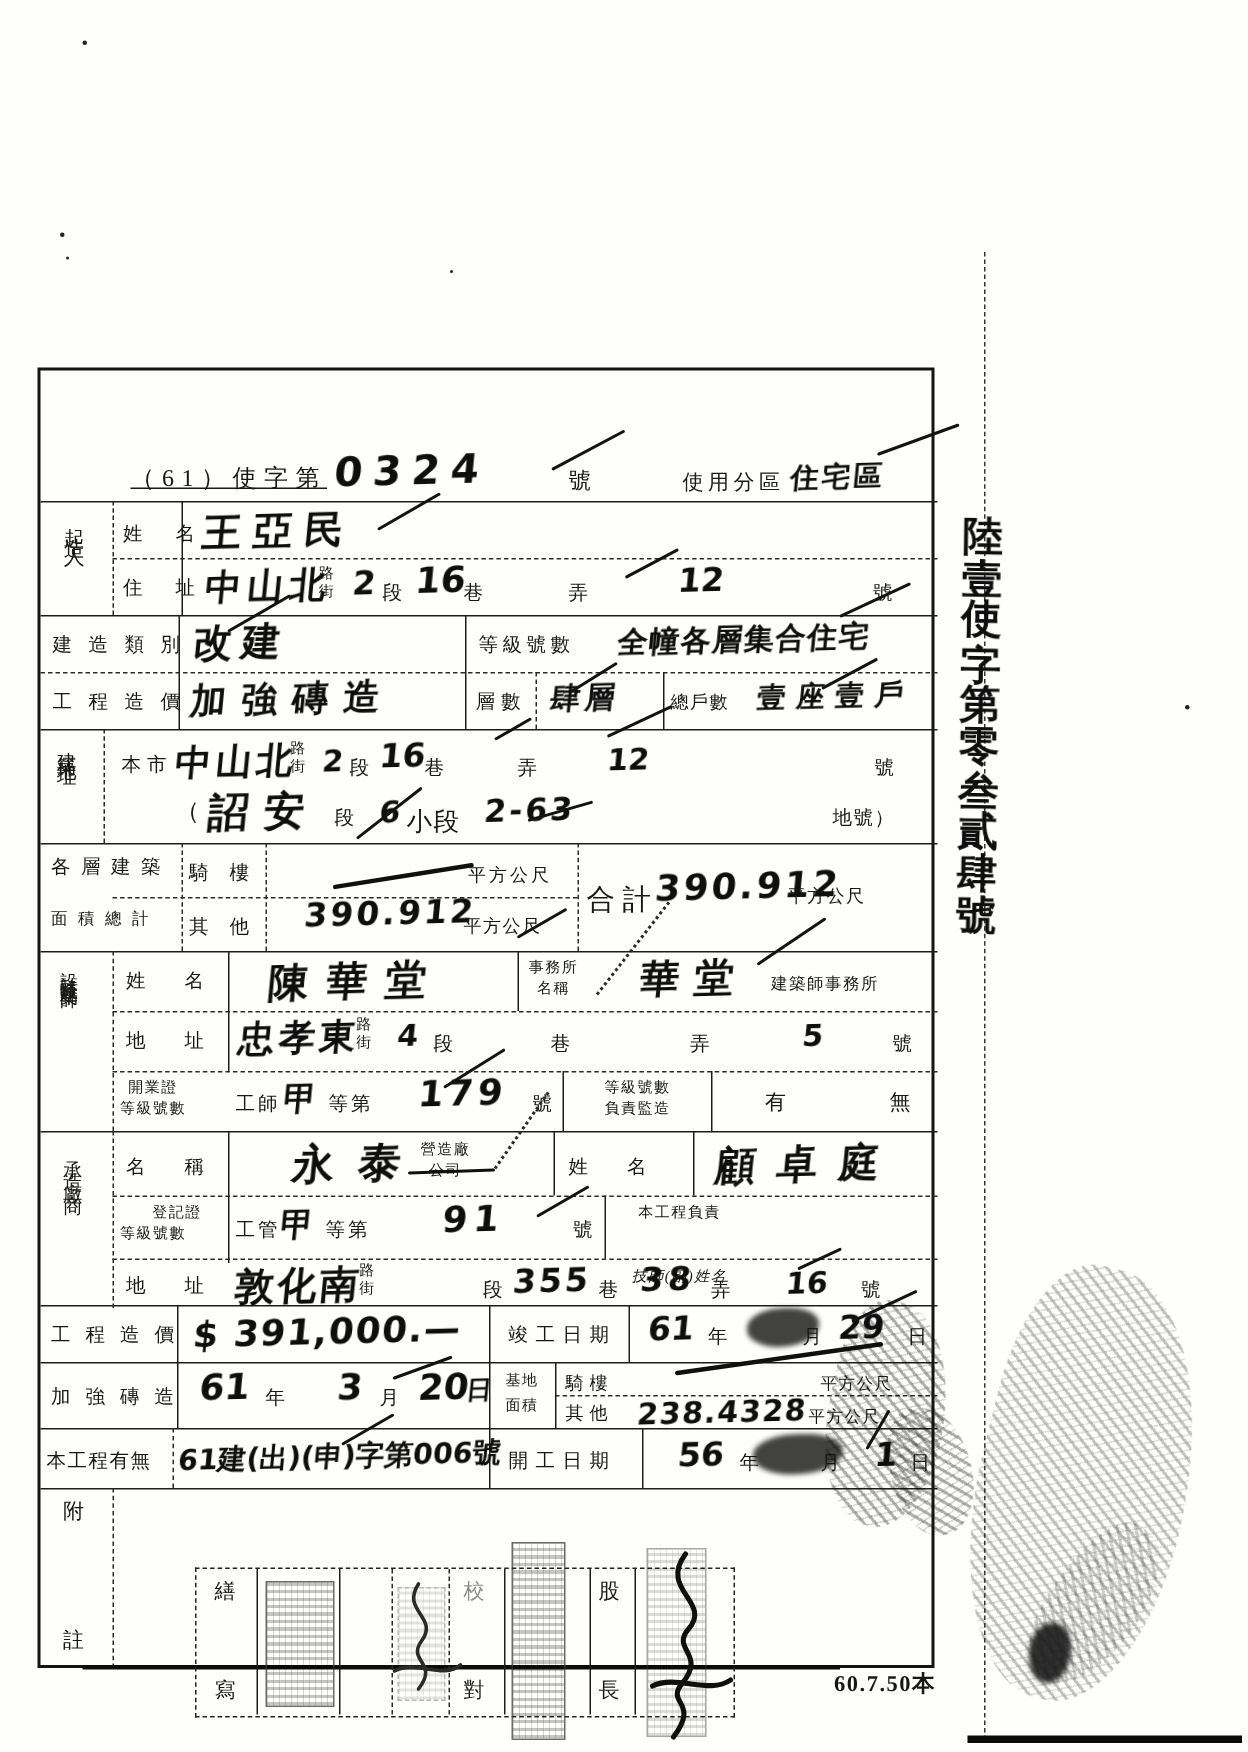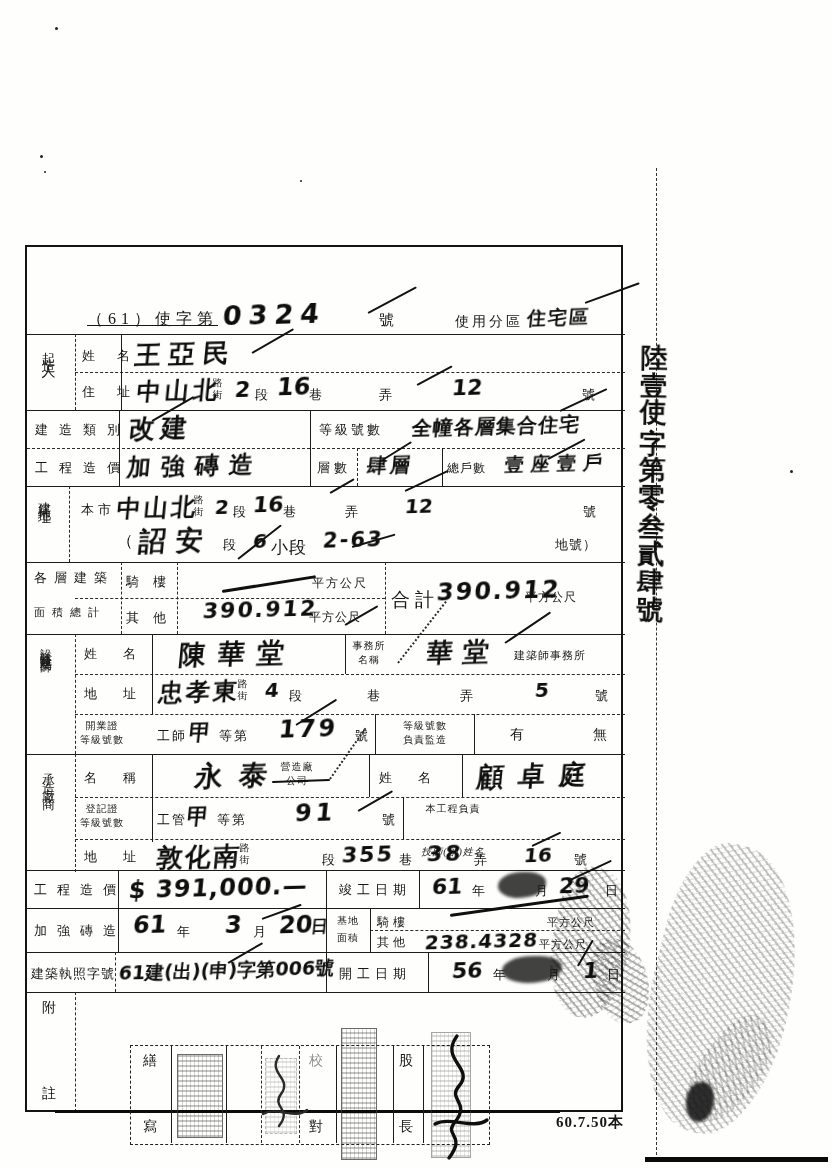--- a/index.html
+++ b/index.html
@@ -187,21 +187,21 @@
     <span class="ab pr" style="left:483px;top:479px;font-size:14px;">有</span>
     <span class="ab pr" style="left:566px;top:479px;font-size:14px;">無</span>
 
     <span class="ab pr vt" style="left:12px;top:516px;height:98px;font-size:13px;letter-spacing:8px;">承造廠商</span>
     <span class="ab pr" style="left:57px;top:522px;font-size:13px;letter-spacing:26px;">名稱</span>
     <span class="ab hd" style="left:168px;top:510px;font-size:28px;letter-spacing:16px;">永泰</span>
     <span class="ab pr st" style="left:250px;top:514px;width:40px;">營造廠</span>
     <span class="ab pr st" style="left:250px;top:528px;width:40px;text-decoration:line-through;">公司</span>
     <span class="ab pr" style="left:352px;top:522px;font-size:13px;letter-spacing:26px;">姓名</span>
     <span class="ab hd" style="left:450px;top:511px;font-size:27px;letter-spacing:14px;">顧卓庭</span>
-    <span class="ab pr st" style="left:52px;top:556px;width:46px;">登記證</span>
+    <span class="ab pr st" style="left:68px;top:556px;width:46px;">登記證</span>
     <span class="ab pr st" style="left:52px;top:570px;width:46px;">等級號數</span>
     <span class="ab pr" style="left:130px;top:564px;font-size:13px;letter-spacing:2px;">工管</span>
     <span class="ab hd" style="left:160px;top:555px;font-size:22px;">甲</span>
     <span class="ab pr" style="left:190px;top:564px;font-size:13px;letter-spacing:2px;">等第</span>
     <span class="ab hd" style="left:268px;top:552px;font-size:24px;letter-spacing:4px;">91</span>
     <span class="ab pr" style="left:355px;top:564px;font-size:13px;">號</span>
     <span class="ab pr st" style="left:382px;top:556px;width:88px;">本工程負責</span>
     <span class="ab pr st" style="left:382px;top:599px;width:88px;font-style:italic;">技師(副)姓名</span>
     <span class="ab pr" style="left:57px;top:601px;font-size:13px;letter-spacing:26px;">地址</span>
     <span class="ab hd" style="left:130px;top:593px;font-size:26px;letter-spacing:2px;">敦化南</span>
@@ -232,21 +232,21 @@
     <span class="ab hd" style="left:252px;top:664px;font-size:24px;">20</span>
     <span class="ab hd" style="left:284px;top:668px;font-size:17px;">日</span>
     <span class="ab pr st" style="left:306px;top:668px;width:30px;">基地</span>
     <span class="ab pr st" style="left:306px;top:685px;width:30px;">面積</span>
     <span class="ab pr" style="left:350px;top:667px;font-size:12px;letter-spacing:4px;">騎樓</span>
     <span class="ab pr" style="left:520px;top:668px;font-size:11px;letter-spacing:1px;">平方公尺</span>
     <span class="ab pr" style="left:350px;top:687px;font-size:12px;letter-spacing:4px;">其他</span>
     <span class="ab hd" style="left:398px;top:682px;font-size:20px;letter-spacing:1px;">238.4328</span>
     <span class="ab pr" style="left:512px;top:690px;font-size:11px;letter-spacing:1px;">平方公尺</span>
 
-    <span class="ab pr" style="left:4px;top:718px;font-size:13px;letter-spacing:1px;">建築執照字號</span>
+    <span class="ab pr" style="left:4px;top:718px;font-size:13px;letter-spacing:1px;">本工程有無</span>
     <span class="ab hd" style="left:92px;top:711px;font-size:19px;">61建(出)(申)字第006號</span>
     <span class="ab pr" style="left:312px;top:718px;font-size:13px;letter-spacing:5px;">開工日期</span>
     <span class="ab hd" style="left:425px;top:711px;font-size:22px;">56</span>
     <span class="ab pr" style="left:466px;top:719px;font-size:13px;">年</span>
     <span class="ab pr" style="left:520px;top:719px;font-size:13px;">月</span>
     <span class="ab hd" style="left:556px;top:711px;font-size:22px;">1</span>
     <span class="ab pr" style="left:580px;top:719px;font-size:13px;">日</span>
 
     <span class="ab pr" style="left:15px;top:752px;font-size:14px;">附</span>
     <span class="ab pr" style="left:15px;top:838px;font-size:14px;">註</span>

